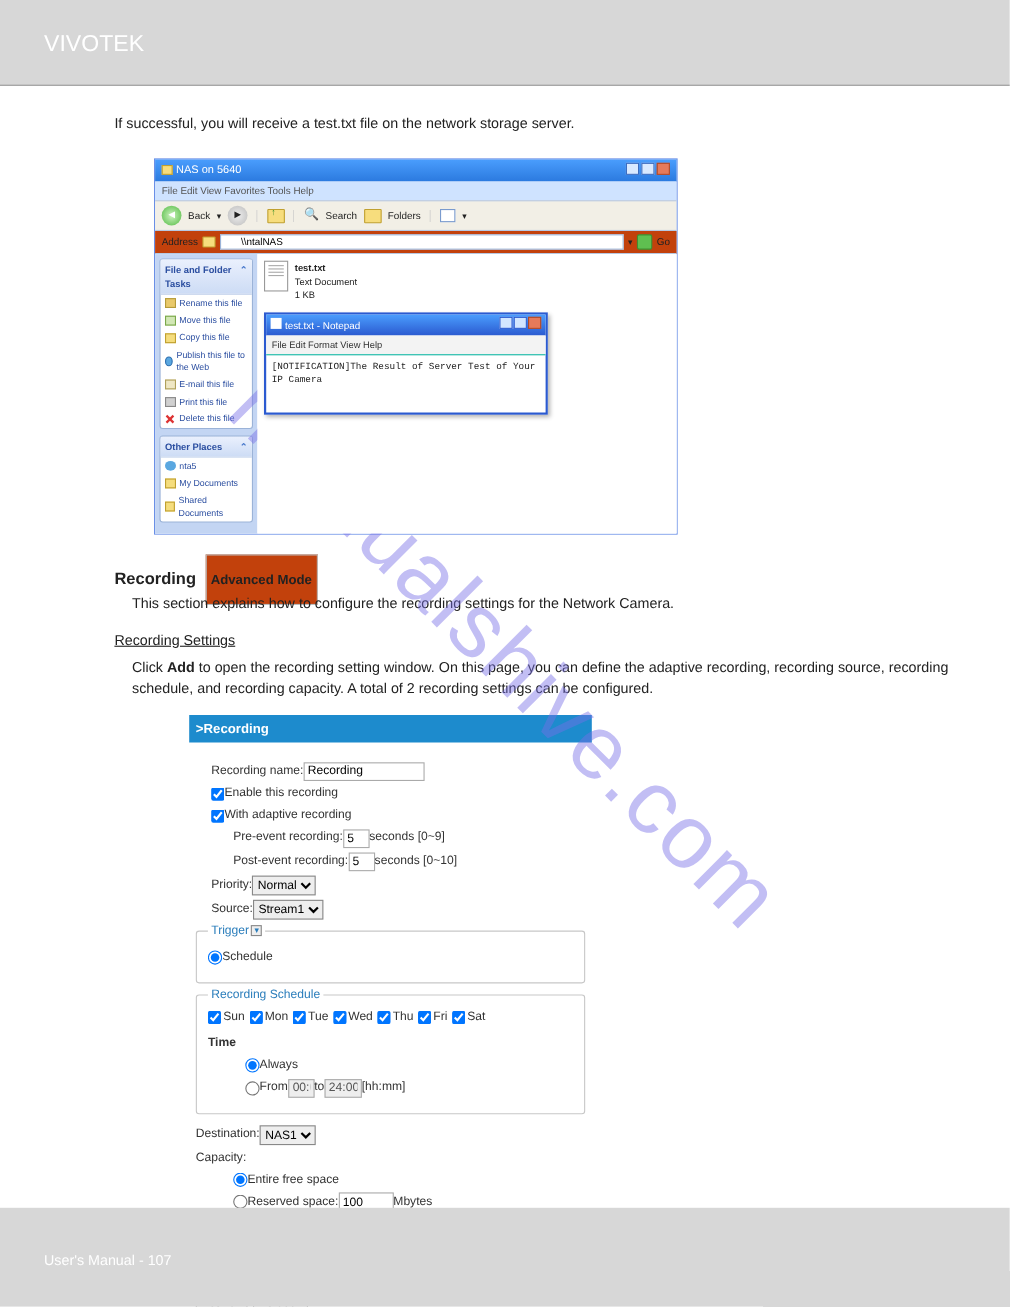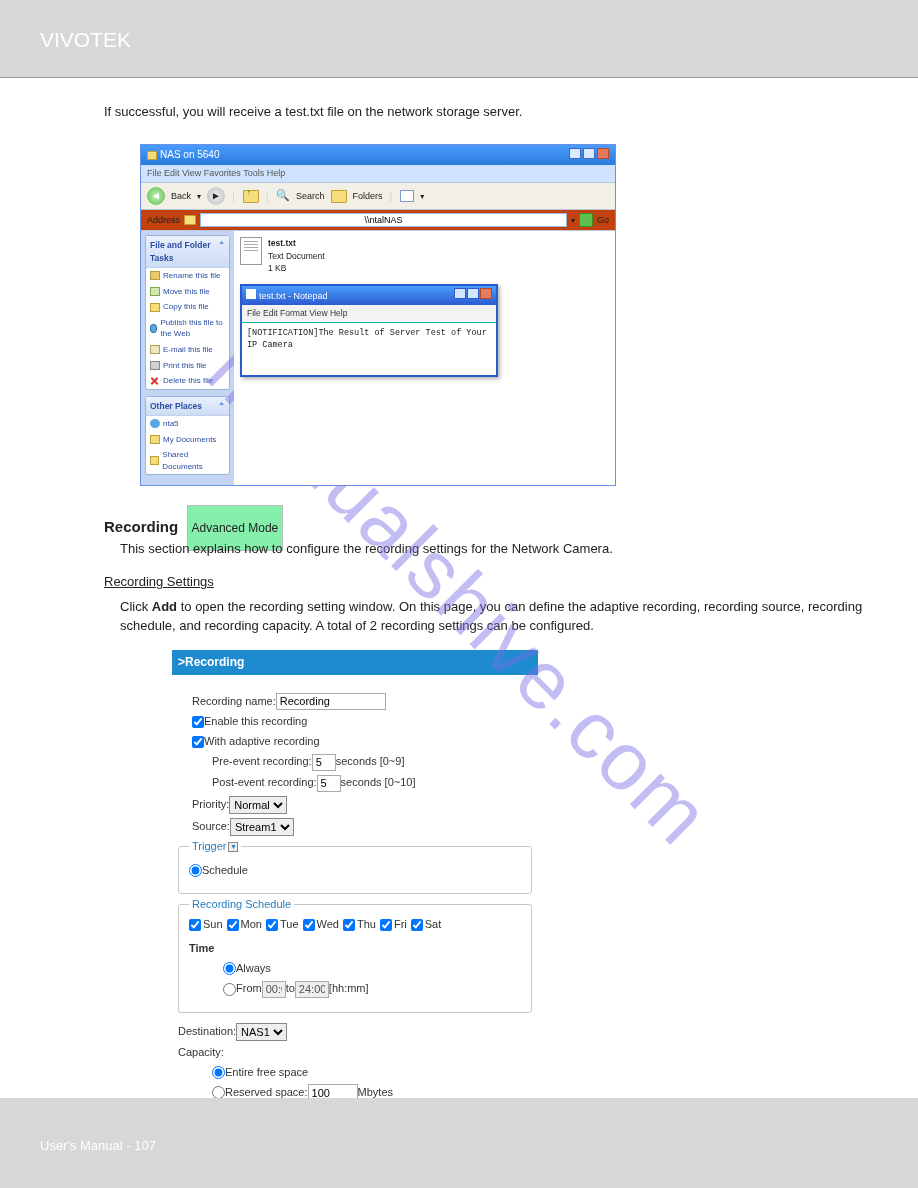--- a/index.html
+++ b/index.html
@@ -16,21 +16,21 @@
   .win-ctrl { display: flex; gap: 2px; }
   .win-ctrl span { width: 12px; height: 11px; background: #d9e9ff; border: 1px solid #3b6cc0; display: inline-block; }
   .win-menu { background: #cfe3ff; font-size: 9px; color: #555; padding: 2px 6px; }
   .win-tool { background: #f2efe6; padding: 4px 6px; display: flex; align-items: center; gap: 6px; font-size: 9px; border-top: 1px solid #b7c8e2; border-bottom: 1px solid #b7c8e2; }
   .circ { width: 18px; height: 18px; border-radius: 50%; display: inline-flex; align-items: center; justify-content: center; font-size: 10px; }
   .grn { background: radial-gradient(#cdf3bf,#4fb93f); color: #fff; }
   .gry { background: radial-gradient(#eee,#bbb); }
   .fldr { width: 16px; height: 13px; background: #f7dd7d; border: 1px solid #c0a030; border-radius: 1px; display: inline-block; }
   .tiny { width: 14px; height: 12px; border: 1px solid #7a9bce; background: #fff; display: inline-block; }
   .addr-row { display: flex; align-items: center; gap: 4px; padding: 3px 6px; background: #c2410c; font-size: 9px; border-bottom: 1px solid #b7c8e2; }
-  .addr-row input { flex: 1; height: 14px; font-size: 9px; border: 1px solid #9bb3d8; padding: 0 18px; text-align: center; }
+  .addr-row input { flex: 1; height: 14px; font-size: 9px; border: 1px solid #9bb3d8; padding: 0 18px; }
   .go-btn { width: 14px; height: 14px; background: #5fbf50; border: 1px solid #3e8f30; border-radius: 2px; }
   .shot-body { display: flex; background: #fff; min-height: 150px; }
   .side { width: 93px; background: #c3d5f3; padding: 4px; font-size: 8px; }
   .side-panel { background: #fff; border: 1px solid #9bb3d8; border-radius: 3px; margin-bottom: 6px; }
   .side-panel-hd { background: linear-gradient(#eaf0fd,#cddcf5); color: #2b4ea0; font-weight: bold; padding: 3px 4px; border-bottom: 1px solid #c2d2ec; display: flex; justify-content: space-between; font-size: 8.5px; }
   .side-panel-hd .chev { color: #4a7acc; }
   .side-li { display: flex; align-items: center; gap: 3px; padding: 2px 4px; color: #2b4ea0; }
   .ico { width: 10px; height: 9px; display: inline-block; }
   .ico.ren { background: #e9c96a; border: 1px solid #b59b3a; }
   .ico.mov { background: #d2e7b5; border: 1px solid #7aa84a; }
@@ -207,21 +207,21 @@
             <span class="np-ctrl"><span class="mn"></span><span class="mx"></span><span class="cl"></span></span>
           </div>
           <div class="np-menu">File   Edit   Format   View   Help</div>
           <div class="np-body">[NOTIFICATION]The Result of Server Test of Your IP Camera</div>
         </div>
       </div>
     </div>
   </div>
 
   <div class="sect-hd">
-    <span>Recording</span>&nbsp;&nbsp;<span style="font-weight:normal;font-size:12px;border:1px solid #bbb;background:#86efac;padding:15px 4px">Advanced Mode</span>
+    <span>Recording</span>&nbsp;&nbsp;<span style="font-weight:bold;font-size:12px;border:1px solid #bbb;background:#c2410c;padding:15px 4px">Advanced Mode</span>
   </div>
   <p class="sect-p">This section explains how to configure the recording settings for the Network Camera.</p>
 
   <div class="sect-sub">Recording Settings</div>
   <p class="sect-p"><span>Click </span><b>Add</b><span> to open the recording setting window. On this page, you can define the adaptive recording, recording source, recording schedule, and recording capacity. A total of 2 recording settings can be configured.</span></p>
 
   <div class="rec-shot">
     <div class="rec-bar">&gt;Recording</div>
     <div class="rec-body">
       <div class="fr indent1">

